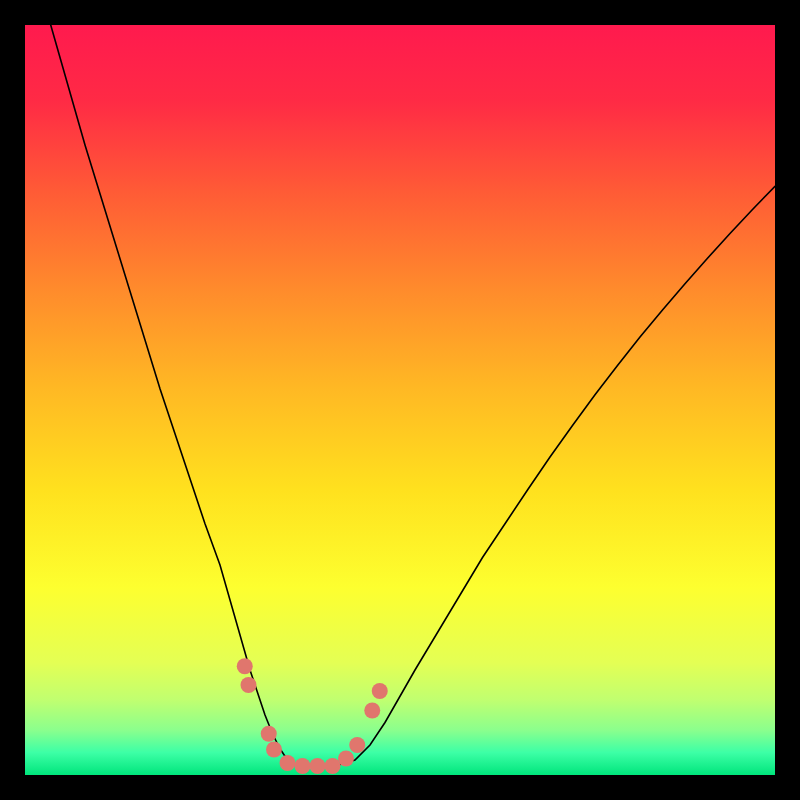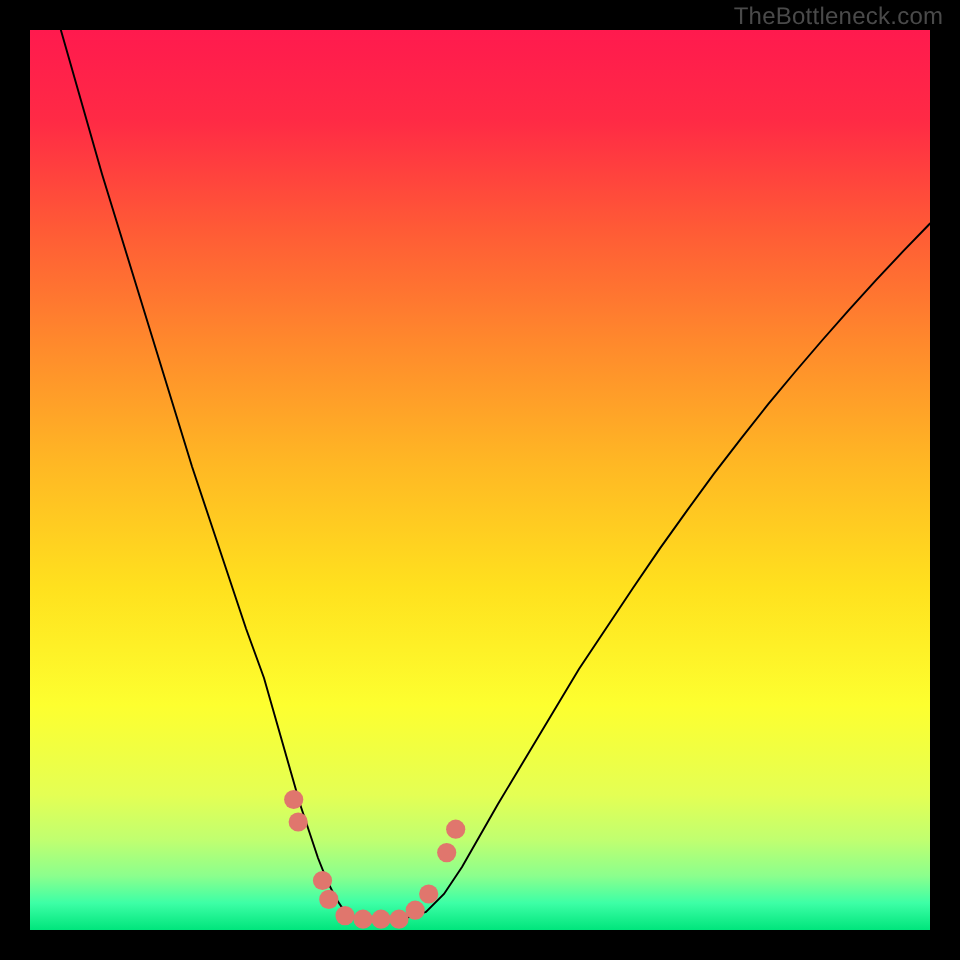--- a/index.html
+++ b/index.html
@@ -4,21 +4,20 @@
 <style>
   html,body{margin:0;padding:0;width:800px;height:800px;overflow:hidden;background:#000;}
   .frame{position:relative;width:800px;height:800px;background:#000;}
   .watermark{position:absolute;top:3px;right:14px;color:#4a4a4a;font:20px Arial,Helvetica,sans-serif;font-weight:400;letter-spacing:0.2px;}
   .plot{position:absolute;left:25px;top:25px;width:750px;height:750px;}
   .plot svg{display:block;width:750px;height:750px;}
 </style>
 </head>
 <body>
 <div class="frame">
-  <div class="watermark">TheBottleneck.com</div>
   <div class="plot">
     <svg viewBox="0 0 750 750">
       <defs>
         <linearGradient id="bgGrad" x1="0" y1="0" x2="0" y2="1">
           <stop offset="0" stop-color="#ff1a4e"></stop>
           <stop offset="0.10" stop-color="#ff2a45"></stop>
           <stop offset="0.22" stop-color="#ff5a36"></stop>
           <stop offset="0.35" stop-color="#ff8a2c"></stop>
           <stop offset="0.48" stop-color="#ffb724"></stop>
           <stop offset="0.62" stop-color="#ffe11e"></stop>

